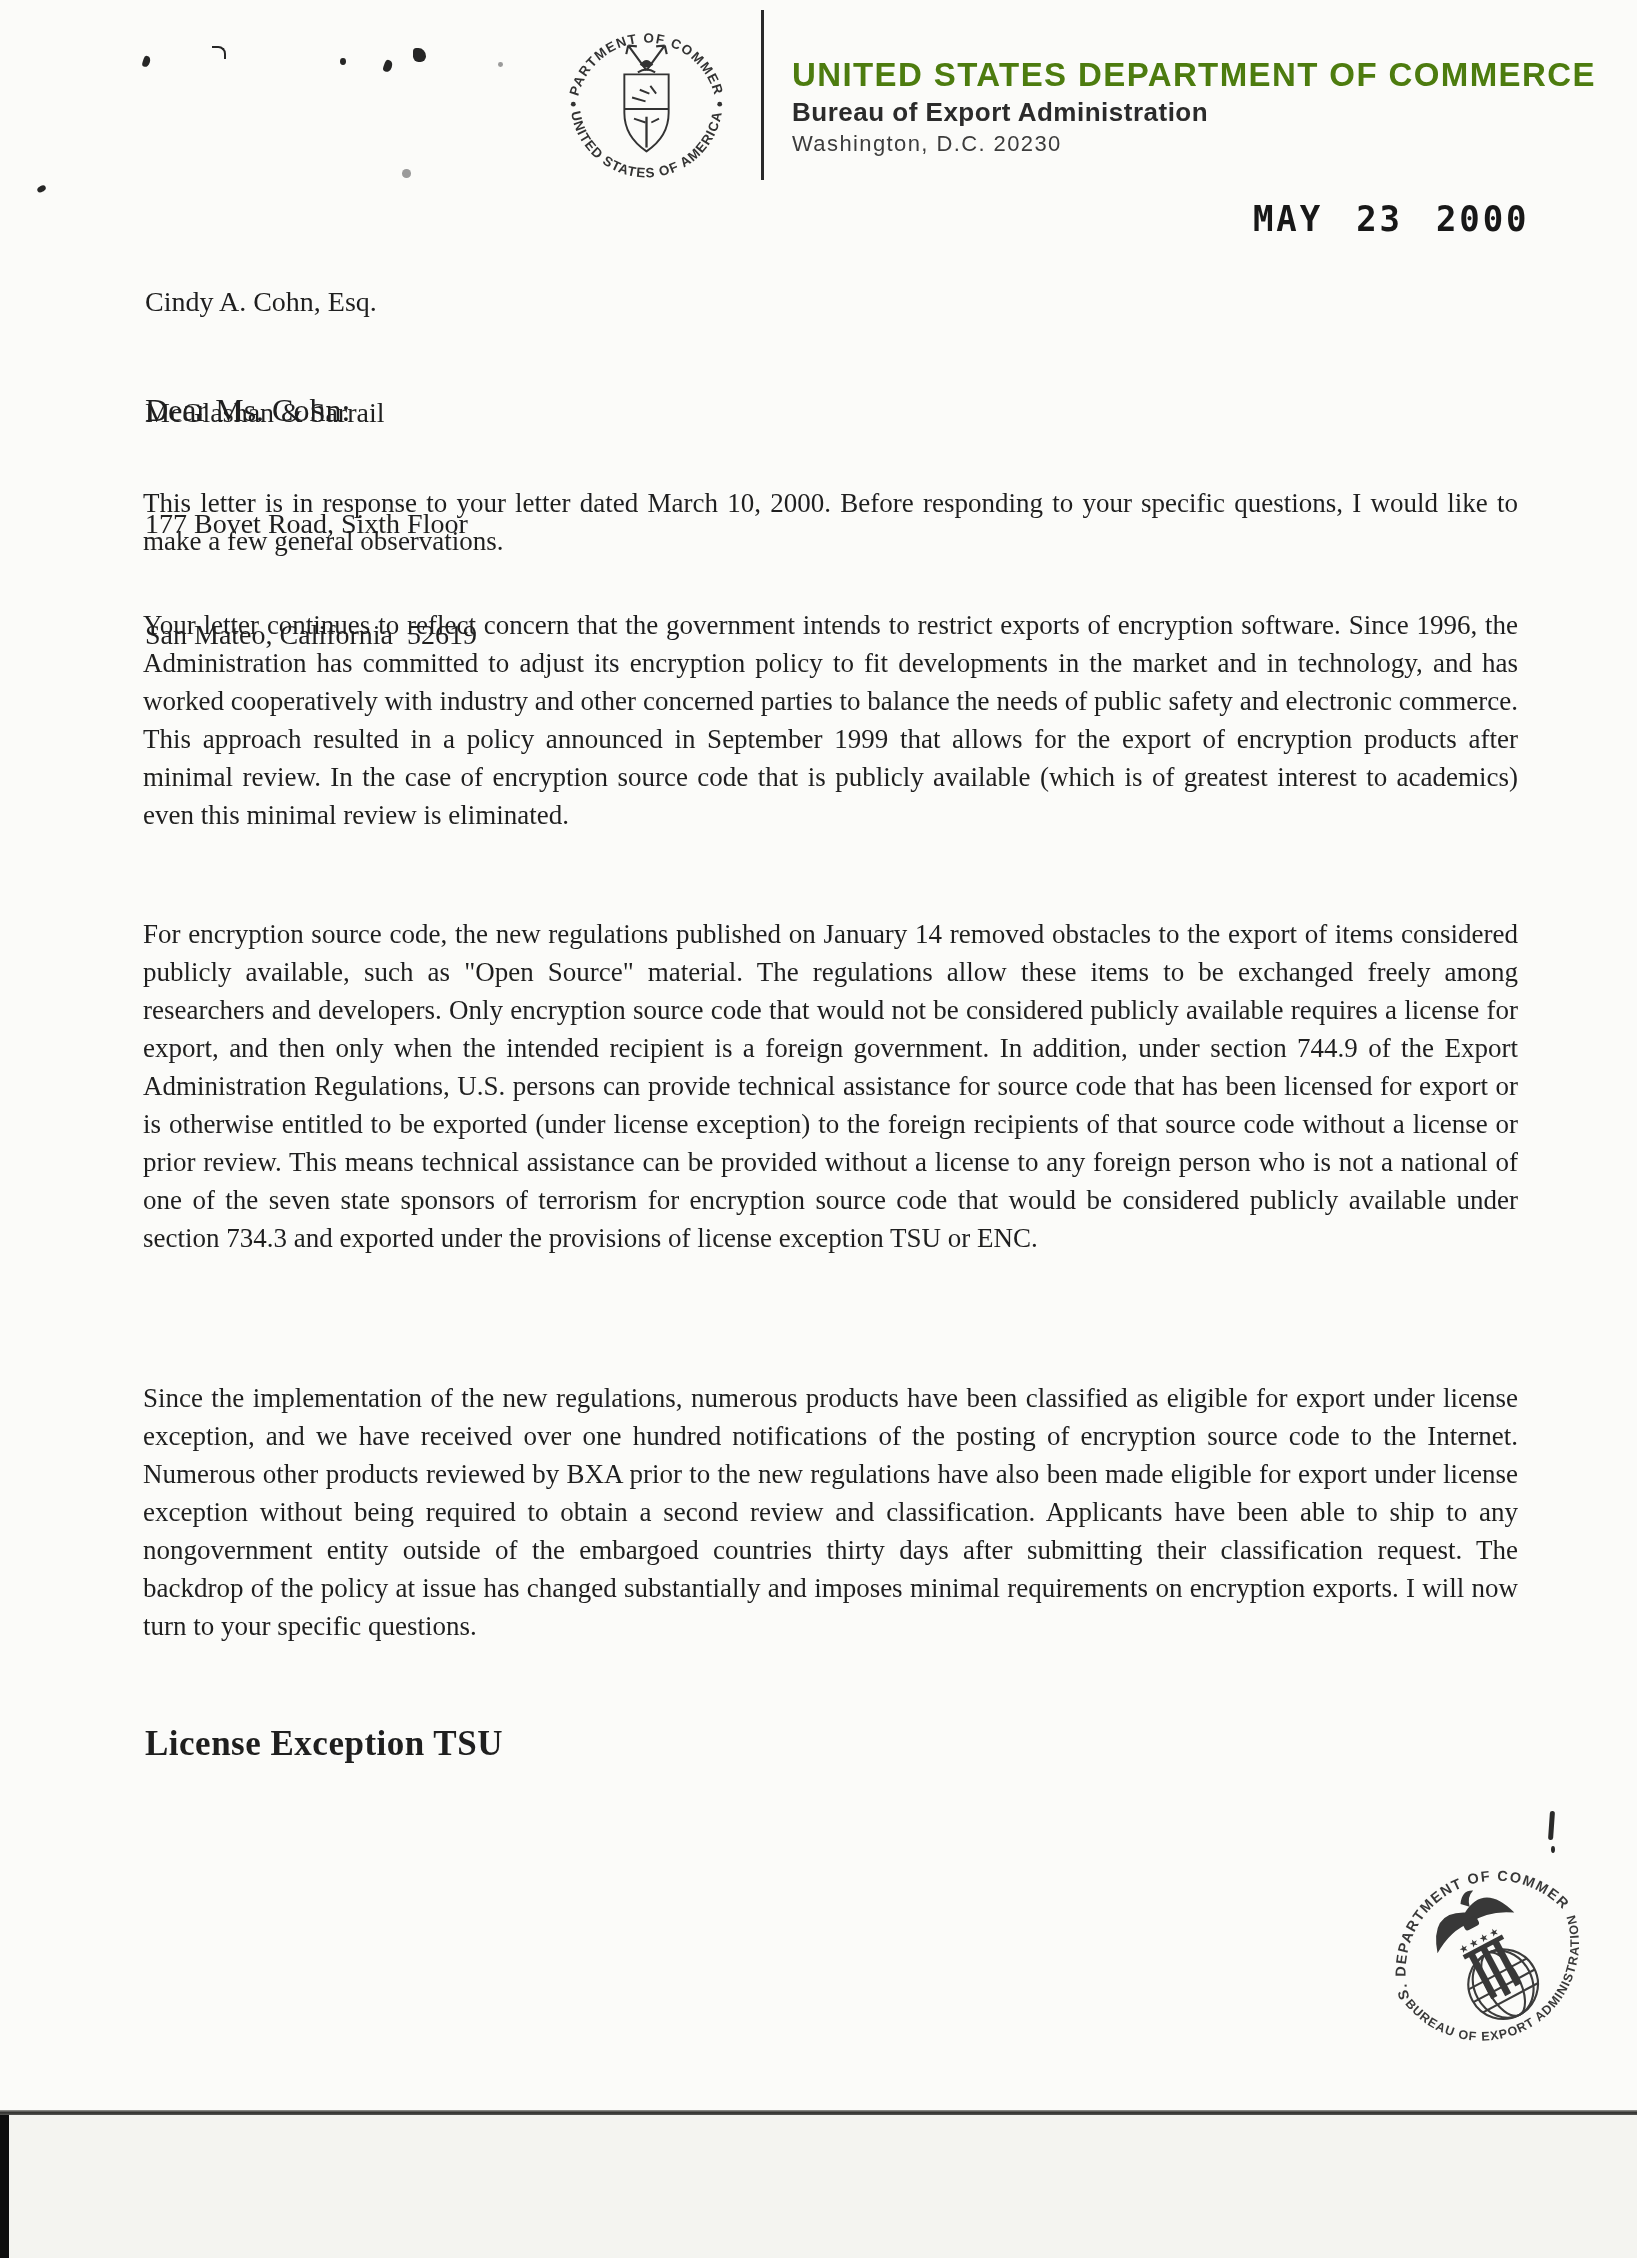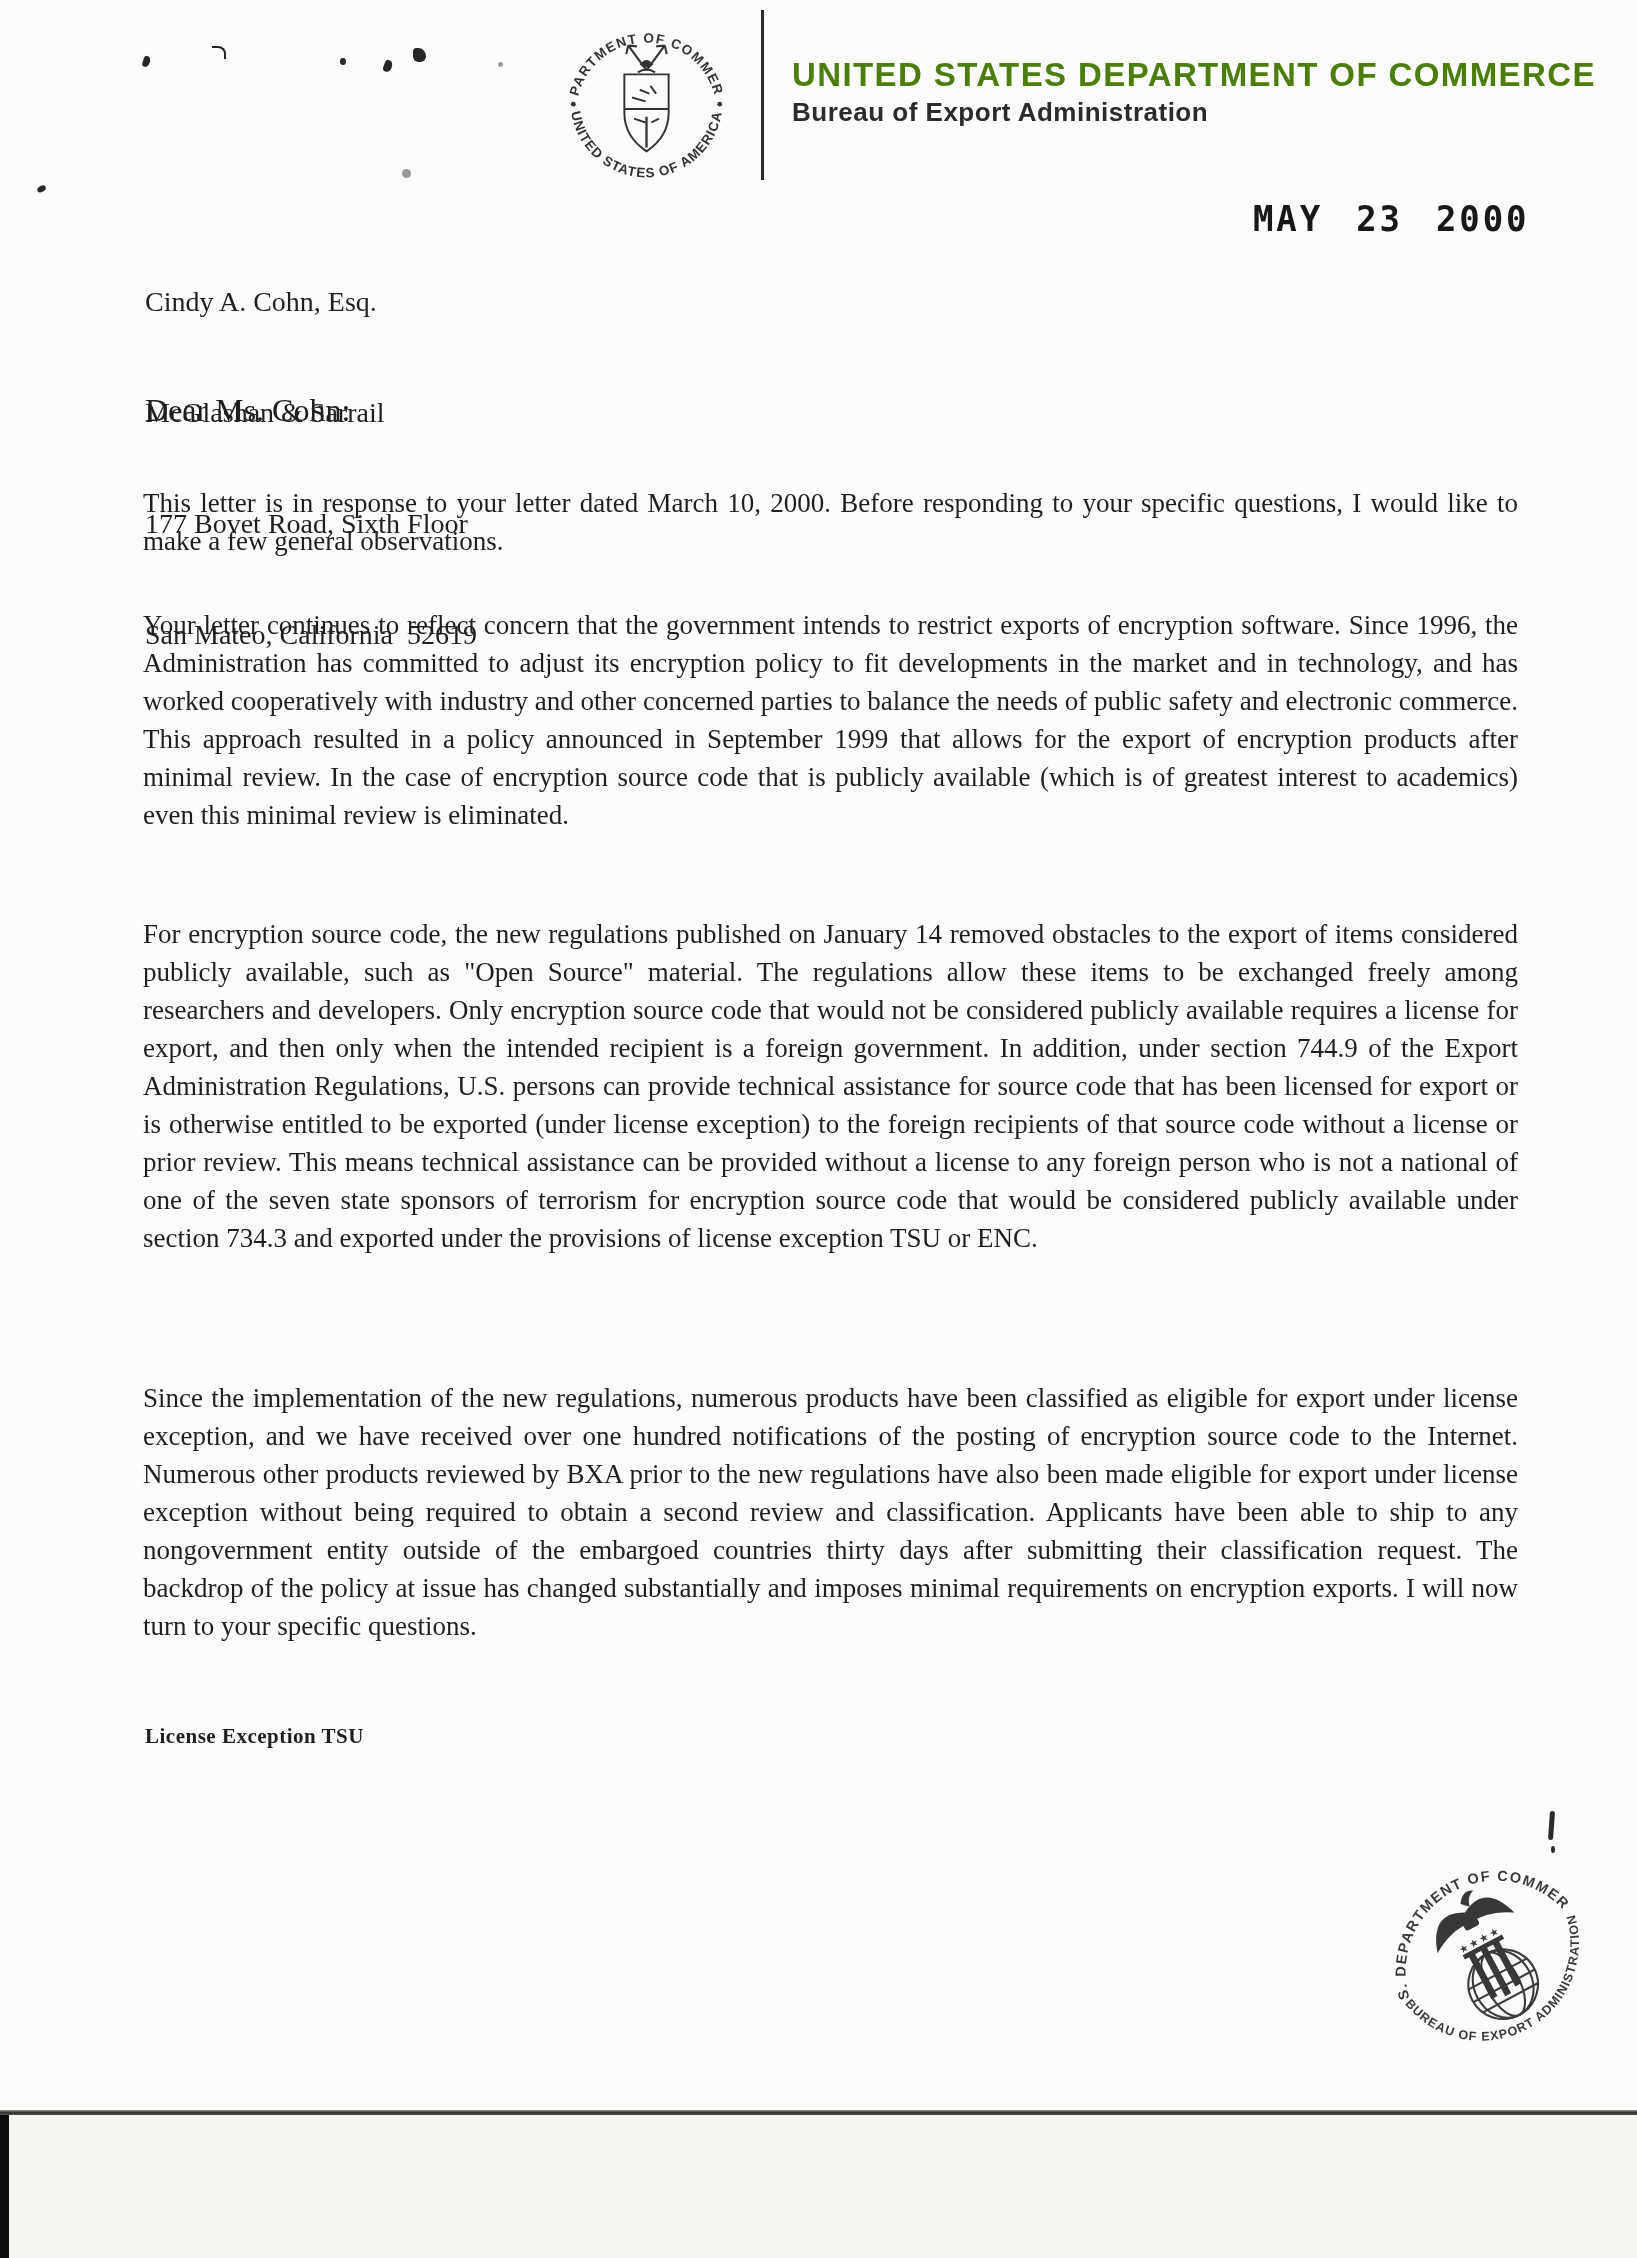--- a/index.html
+++ b/index.html
@@ -36,21 +36,21 @@
   .para{
     position:absolute;left:143px;width:1375px;margin:0;
     font-size:27px;line-height:38px;text-align:justify;
   }
   .p1{top:484px;}
   .p2{top:606px;}
   .p3{top:915px;}
   .p4{top:1379px;}
   .section-heading{
     position:absolute;left:145px;top:1724px;margin:0;
-    font-size:21px;font-weight:700;letter-spacing:0.5px;
+    font-size:35px;font-weight:700;letter-spacing:0.5px;
   }
   .p5{top:1802px;}
 
   
   .footer-stamp{
     position:absolute;left:1369px;top:1834px;width:232px;height:232px;
     transform:rotate(-28deg);
     opacity:.88;
   }
 
@@ -110,20 +110,21 @@
         <path d="M80,96 l14,4 M88,88 l10,4 M99,84 l6,8 M82,118 l12,4 M108,118 l-8,4" stroke-width="2"></path>
         <line x1="95" y1="116" x2="95" y2="148" stroke-width="2.4"></line>
       </g>
     </svg>
 
     <div class="lh-divider"></div>
 
     <div class="agency-block">
       <div class="agency-name">UNITED STATES DEPARTMENT OF COMMERCE</div>
       <div class="bureau-name">Bureau of Export Administration</div>
+      <div class="agency-address">Washington, D.C. 20230</div>
     </div>
   </header>
 
   <div class="date-stamp">MAY 23 2000</div>
 
   <div class="recipient">
     <div>Cindy A. Cohn, Esq.</div>
     <div>McGlashan &amp; Sarrail</div>
     <div>177 Bovet Road, Sixth Floor</div>
     <div>San Mateo, California  52619</div>

